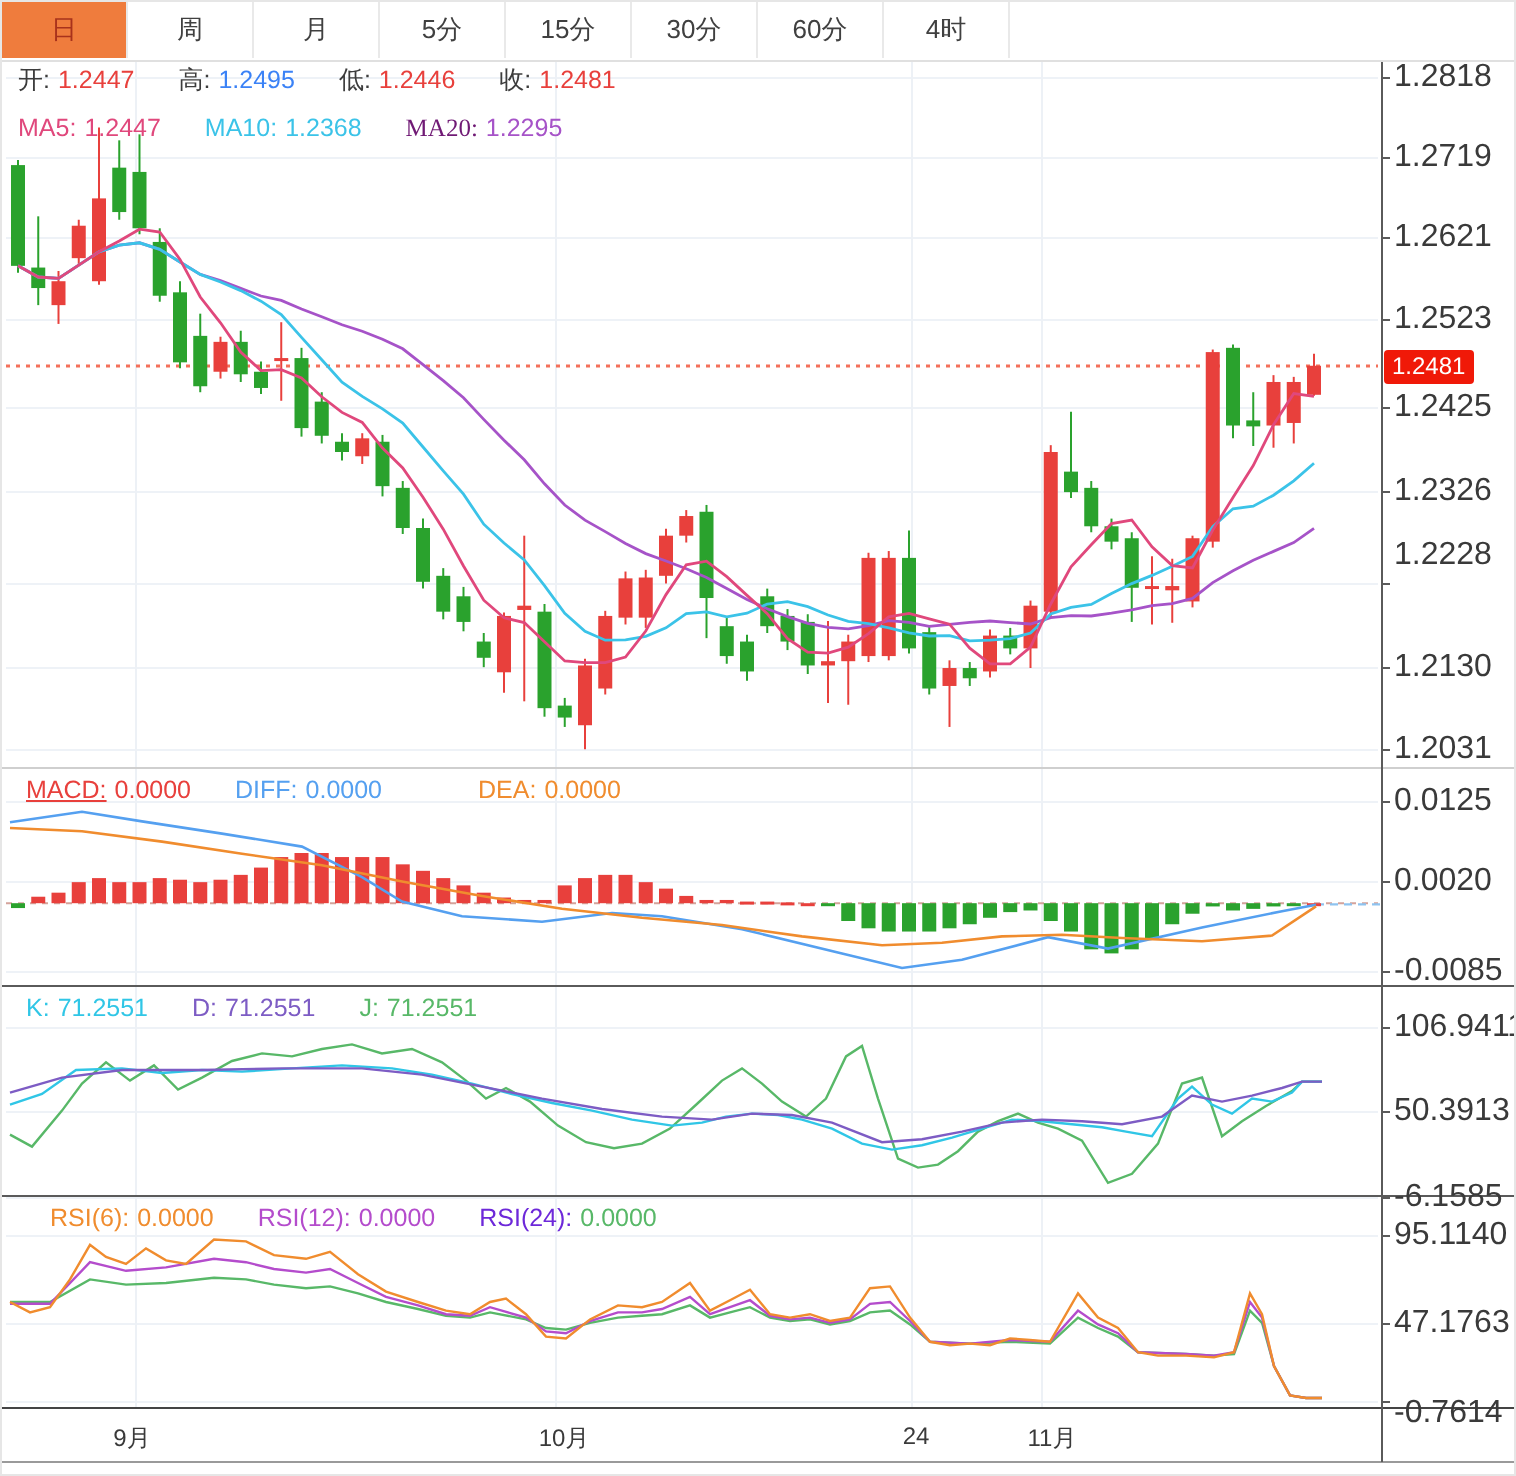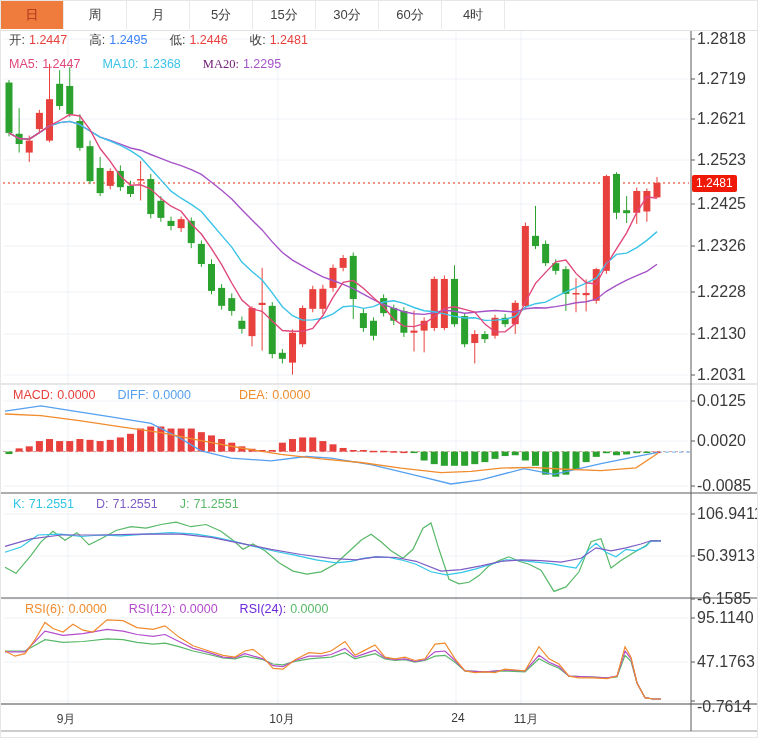--- a/index.html
+++ b/index.html
@@ -320,21 +320,21 @@
         <span style="color: rgb(59, 195, 232);">MA10:</span>
         <span style="color: rgb(59, 195, 232);">1.2368</span>
       </span>
       <span class="li">
         <span style="color: #701a75; font-family: Liberation Serif, serif;">MA20:</span>
         <span style="color: rgb(166, 83, 200);">1.2295</span>
       </span>
     </div>
   <div id="legend-macd" class="legend" style="left:12px;top:386px;">
       <span class="li">
-        <span style="color: rgb(232, 64, 60);">MACD:</span>
+        <span style="color: rgb(232, 64, 60); text-decoration: underline;">MACD:</span>
         <span style="color: rgb(232, 64, 60);">0.0000</span>
       </span>
       <span class="li">
         <span style="color: rgb(85, 160, 240);">DIFF:</span>
         <span style="color: rgb(85, 160, 240);">0.0000</span>
       </span>
       <span class="li">
         <span style="color: rgb(240, 140, 46); margin-left: 26px;">DEA:</span>
         <span style="color: rgb(240, 140, 46);">0.0000</span>
       </span>
@@ -368,21 +368,21 @@
       </span>
     </div>
 
   <div id="y-labels">
       <div class="ylab" style="top: 30px;">1.2818</div>
       <div class="ylab" style="top: 70px;">1.2719</div>
       <div class="ylab" style="top: 110px;">1.2621</div>
       <div class="ylab" style="top: 151px;">1.2523</div>
       <div class="ylab" style="top: 195px;">1.2425</div>
       <div class="ylab" style="top: 237px;">1.2326</div>
-      <div class="ylab" style="top: 283px;">1.2228</div>
+      <div class="ylab" style="top: 269px;">1.2228</div>
       <div class="ylab" style="top: 325px;">1.2130</div>
       <div class="ylab" style="top: 366px;">1.2031</div>
       <div class="ylab" style="top: 392px;">0.0125</div>
       <div class="ylab" style="top: 432px;">0.0020</div>
       <div class="ylab" style="top: 477px;">-0.0085</div>
       <div class="ylab" style="top: 505px;">106.9411</div>
       <div class="ylab" style="top: 547px;">50.3913</div>
       <div class="ylab" style="top: 590px;">-6.1585</div>
       <div class="ylab" style="top: 609px;">95.1140</div>
       <div class="ylab" style="top: 653px;">47.1763</div>

